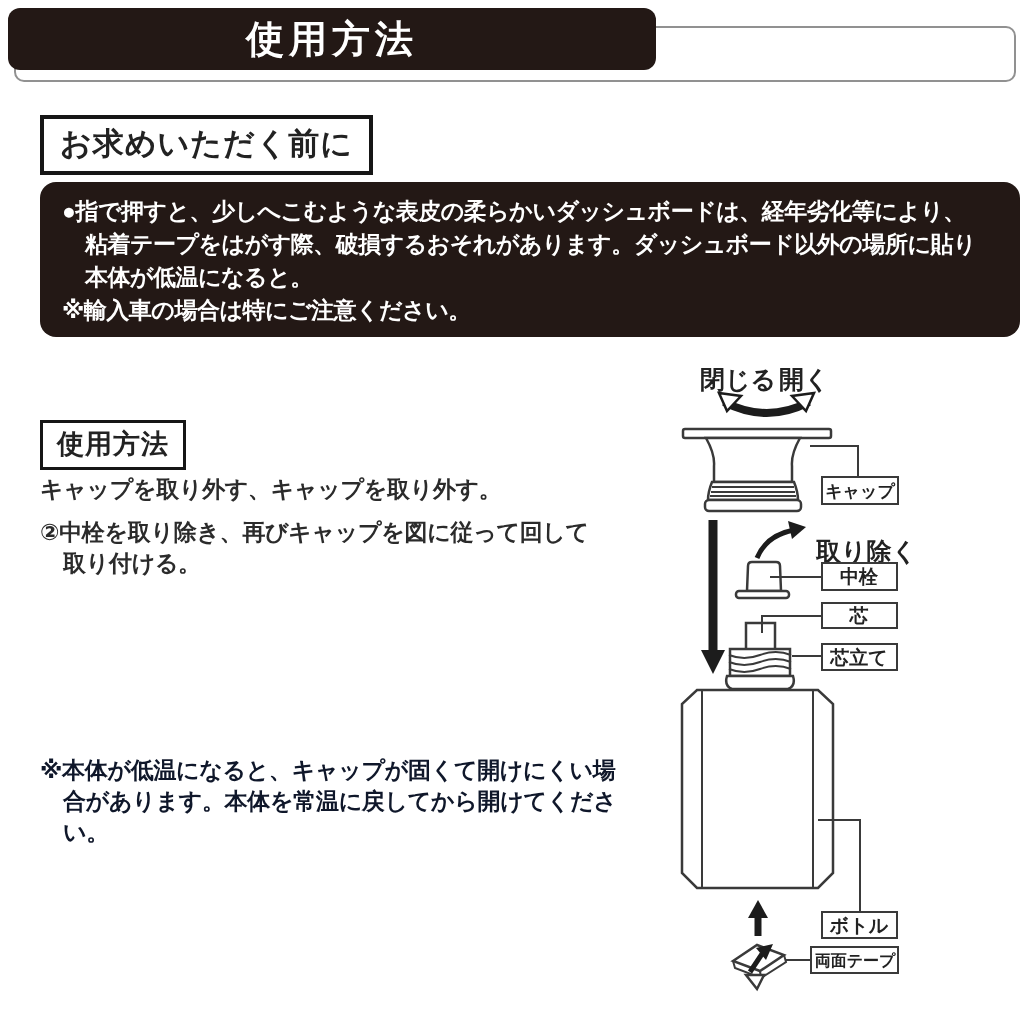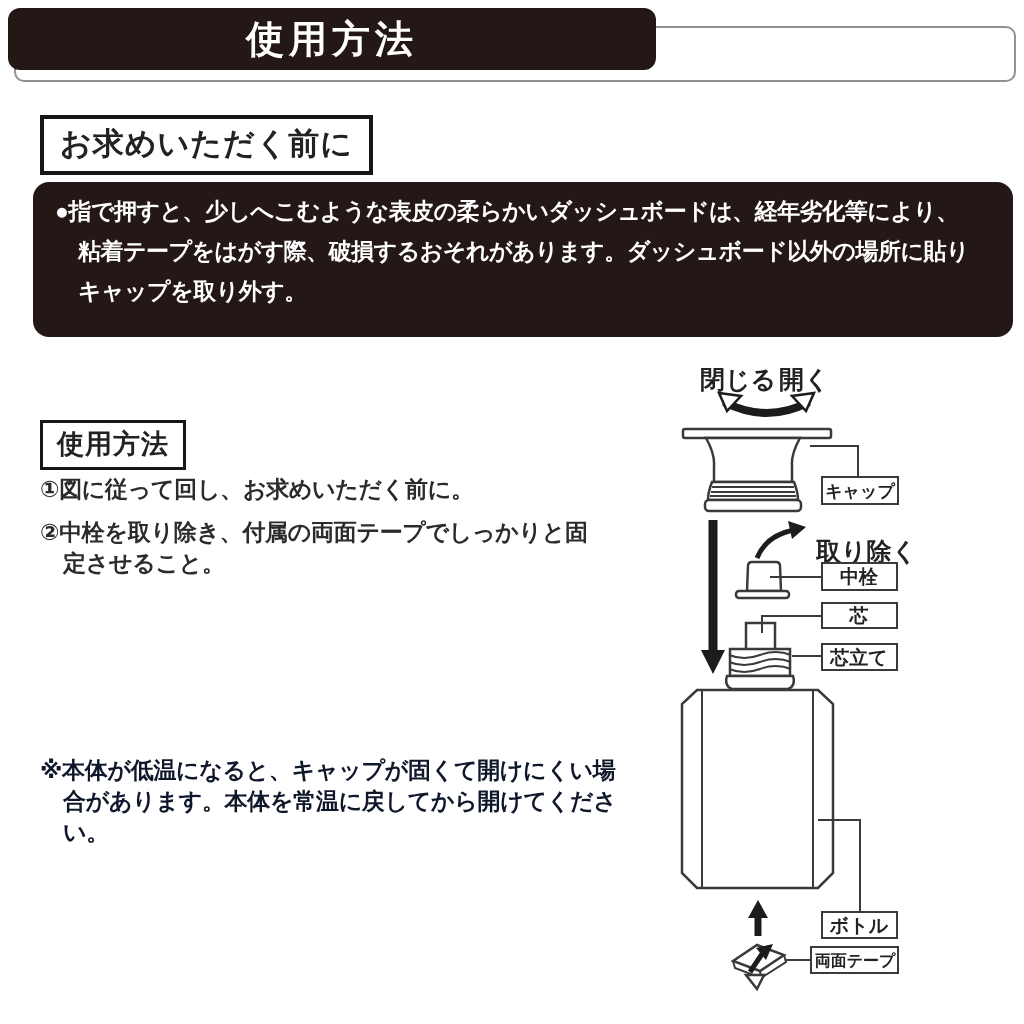--- a/index.html
+++ b/index.html
@@ -23,27 +23,27 @@
   }
 
   
   .before-title{
     left:40px;top:115px;
     border:4px solid #161616;background:#fff;
     padding:4px 16px 6px 16px;
     font-size:31px;font-weight:bold;letter-spacing:1px;
   }
   .warning-box{
-    left:33px;top:182px;width:980px;height:155px;box-sizing:border-box;
+    left:40px;top:182px;width:980px;height:155px;box-sizing:border-box;
     background:#231815;border-radius:16px;
     color:#fff;font-weight:bold;font-size:23px;line-height:33px;
     padding:13px 22px;letter-spacing:-0.5px;
   }
   .warning-box .wline{white-space:nowrap;}
-  .warning-box .indent1{padding-left:23px;margin-top:7px;}
+  .warning-box .indent1{padding-left:23px;}
 
   
   .usage-title{
     left:40px;top:420px;
     border:3px solid #161616;background:#fff;
     padding:3px 14px 5px 14px;
     font-size:27px;font-weight:bold;letter-spacing:1px;
   }
   .steps{
     left:40px;top:474px;width:562px;
@@ -74,28 +74,29 @@
 <div class="abs banner-underbar"></div>
 <div class="abs banner-black">
   <span>使用方法</span>
 </div>
 
 <div class="abs before-title">お求めいただく前に</div>
 
 <div class="abs warning-box">
   <div class="wline">●指で押すと、少しへこむような表皮の柔らかいダッシュボードは、経年劣化等により、</div>
   <div class="wline indent1">粘着テープをはがす際、破損するおそれがあります。ダッシュボード以外の場所に貼り</div>
-  <div class="wline indent1">キャップを取り外す。</div>
+  <div class="wline indent1">本体が低温になると。</div>
+  <div class="wline">※輸入車の場合は特にご注意ください。</div>
 </div>
 
 <div class="abs usage-title">使用方法</div>
 
 <div class="abs steps">
-  <div class="step">①図に従って回し、お求めいただく前に。</div>
-  <div class="step">②中栓を取り除き、付属の両面テープでしっかりと固定させること。</div>
+  <div class="step">キャップを取り外す、キャップを取り外す。</div>
+  <div class="step">②中栓を取り除き、再びキャップを図に従って回して取り付ける。</div>
 </div>
 
 <div class="abs usage-note">※本体が低温になると、キャップが固くて開けにくい場合があります。本体を常温に戻してから開けてください。</div>
 
 <svg class="abs" style="left:640px;top:355px;" width="384" height="650" viewBox="640 355 384 650">
 
   <text x="700" y="388" class="dfree">閉じる</text>
   <text x="779" y="388" class="dfree">開く</text>
 
   <g>

